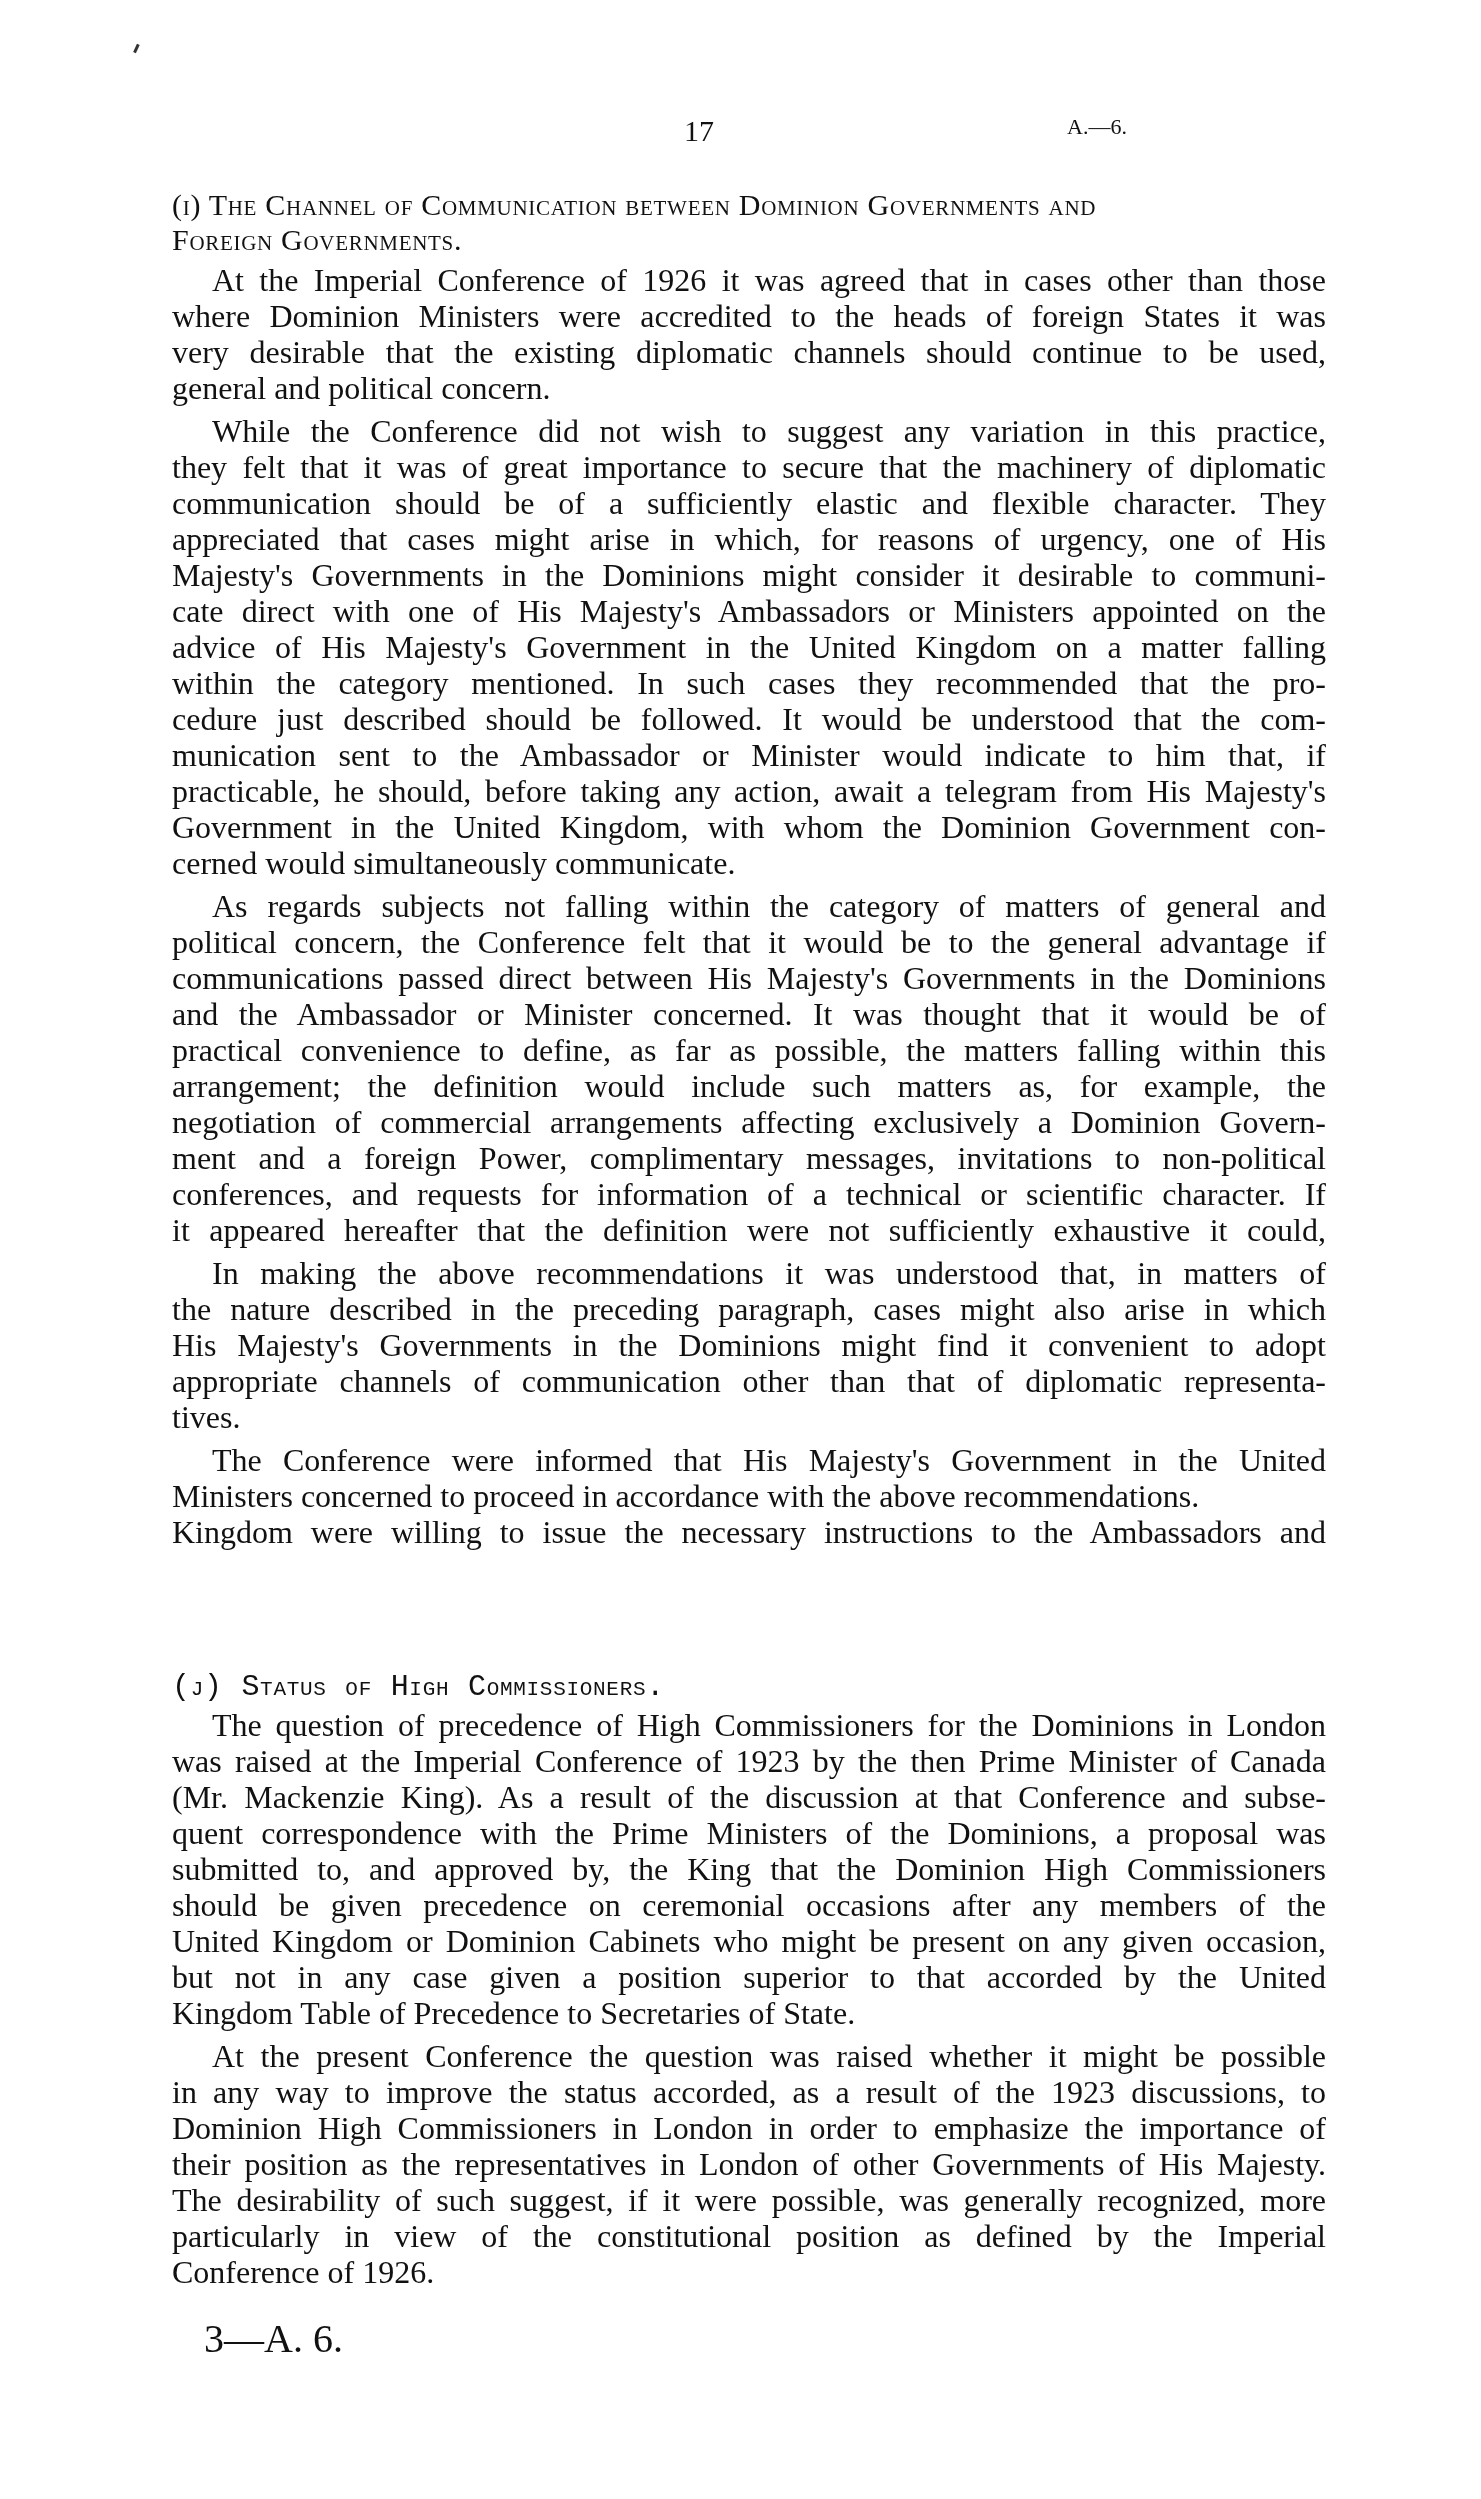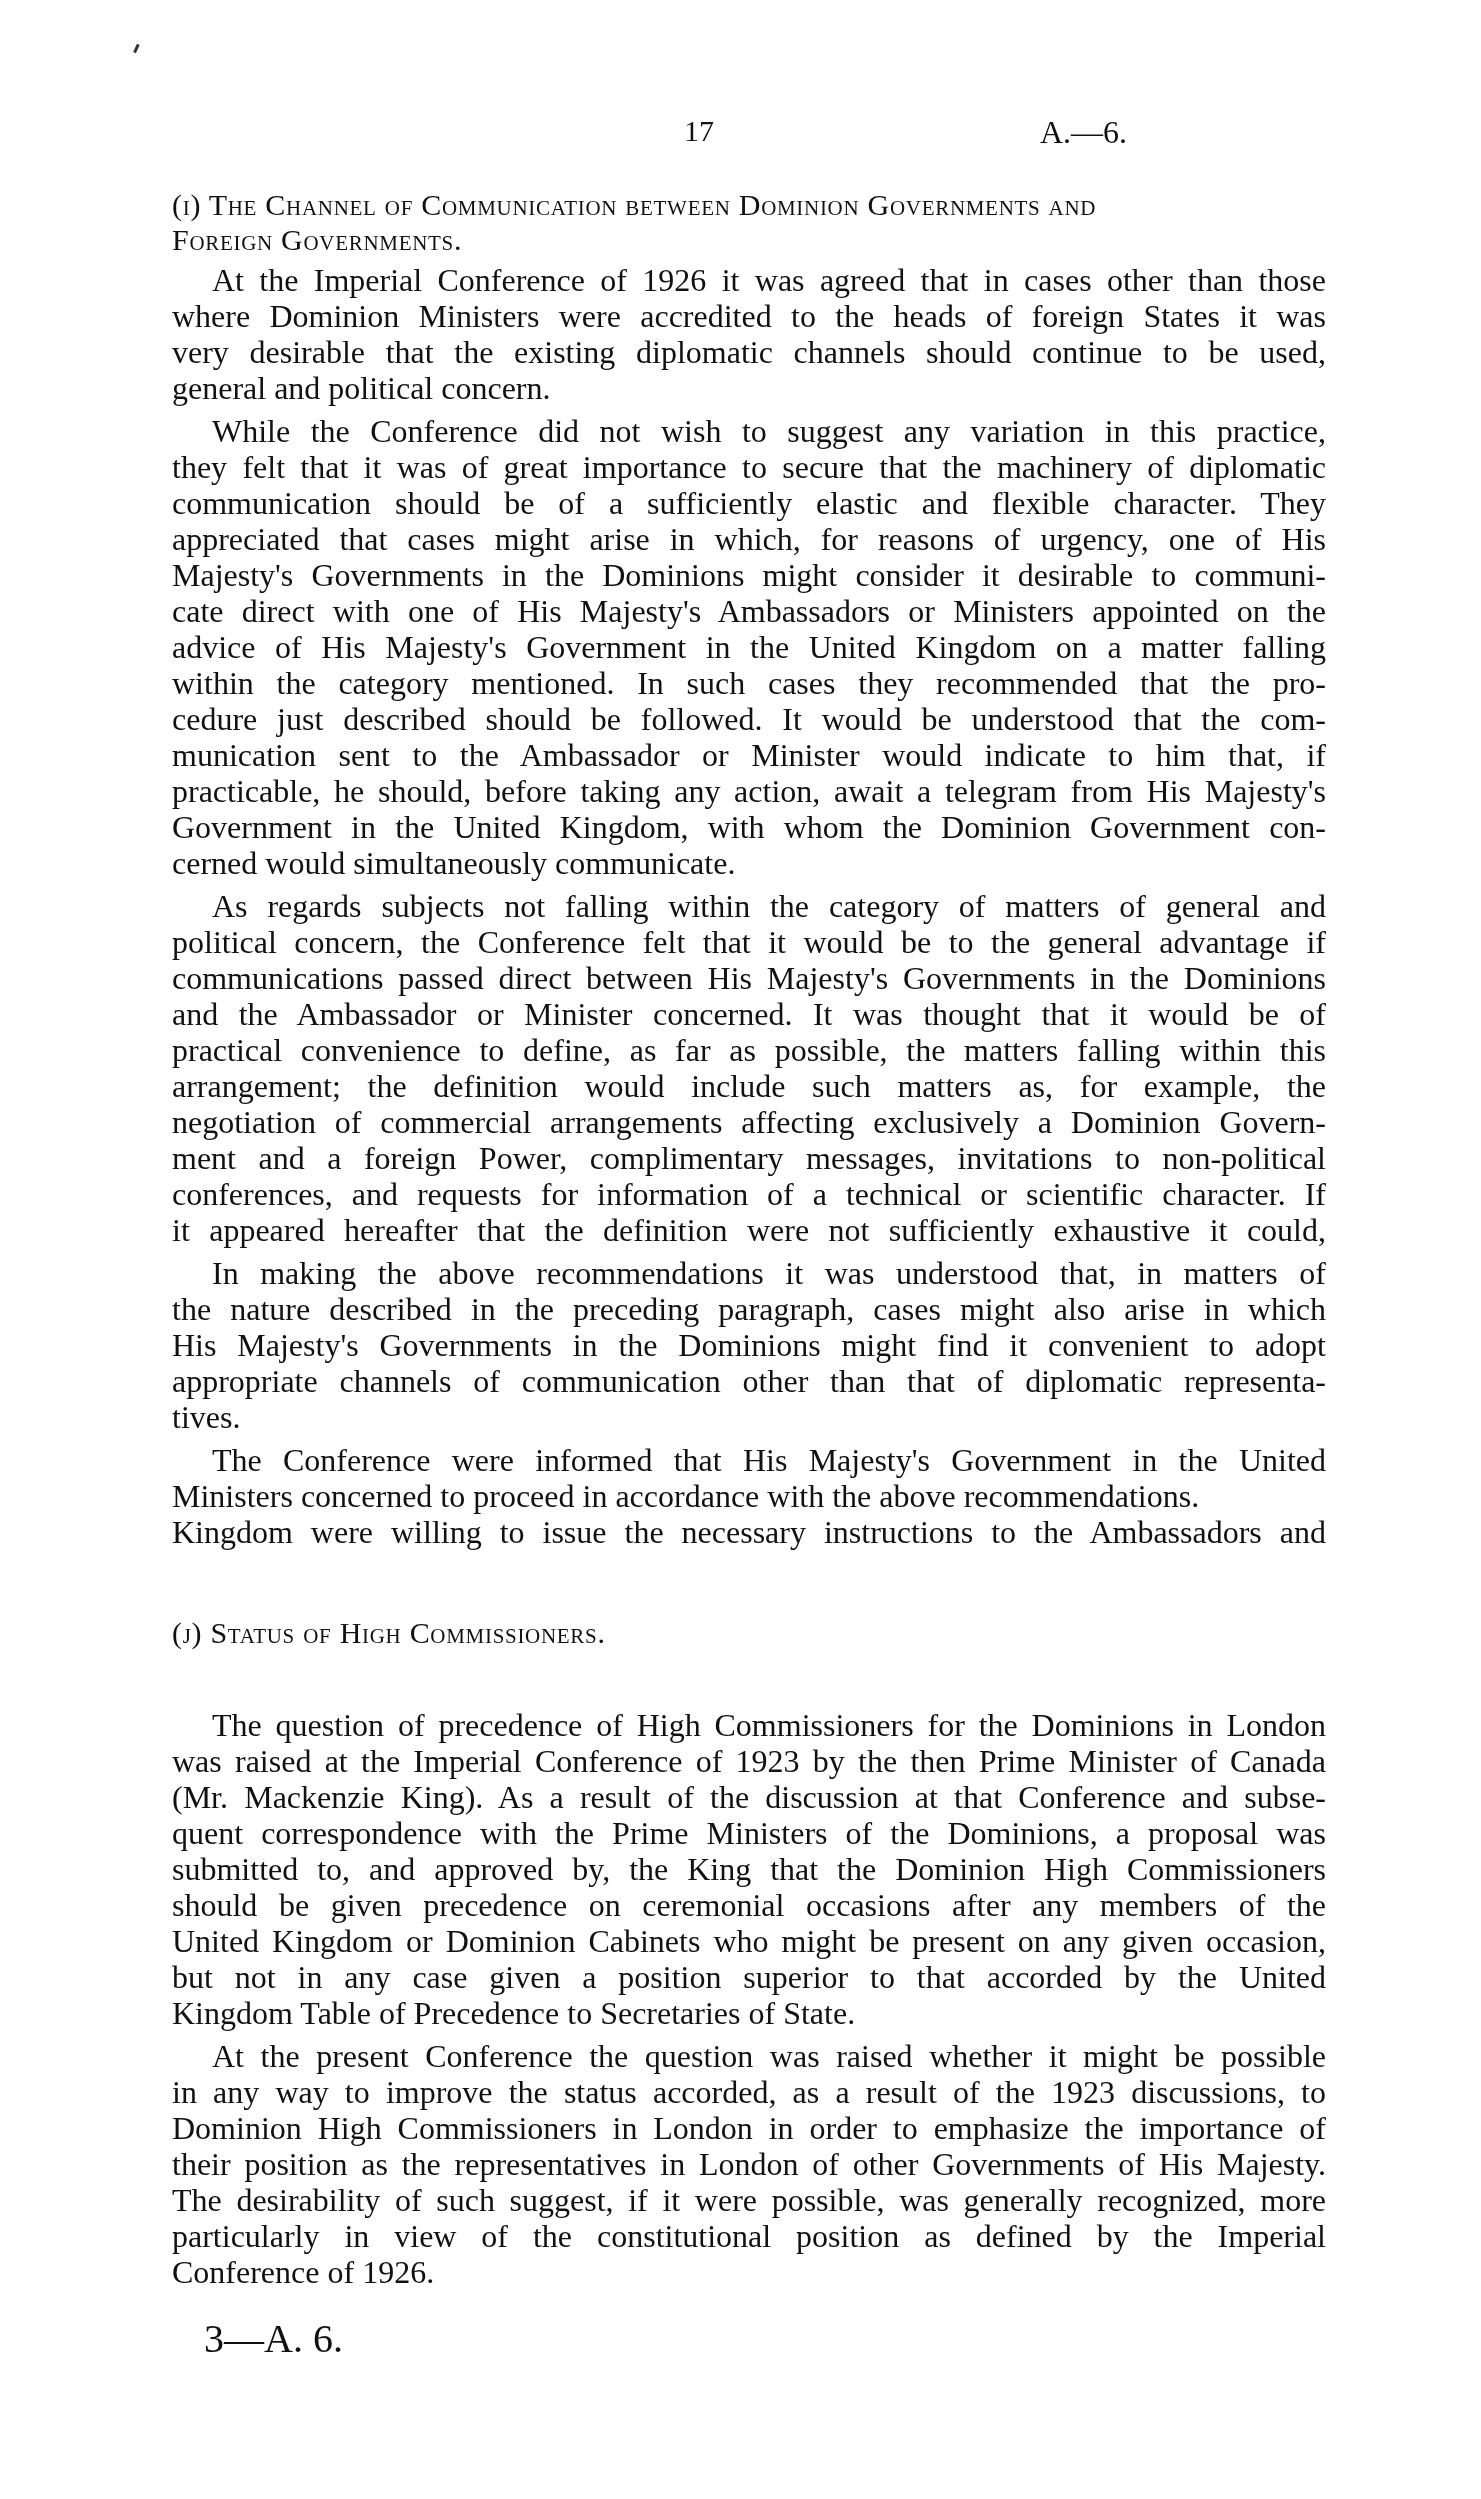--- a/index.html
+++ b/index.html
@@ -1,21 +1,21 @@
 <!DOCTYPE html>
 <html style="font-size:11.4px"><head>
 <meta charset="utf-8">
 <style>
   html, body { margin:0; padding:0; background:#ffffff; }
   body { width:1481px; height:2500px; position:relative; overflow:hidden;
          font-family:"DejaVu Serif","Liberation Serif",serif; color:#111; }
   .page { position:absolute; left:0; top:0; width:1279px; height:2500px; }
   .mark { position:absolute; left:135px; top:44px; width:2.9px; height:8.6px; background:#333; transform:rotate(25deg); }
   .pagenum { position:absolute; left:684px; top:114px; font-size:30px; font-family:"Liberation Serif",serif; }
-  .docref { position:absolute; right:152px; top:114px; font-size:32px; font-family:"Liberation Serif",serif; }
+  .docref { position:absolute; right:152px; top:114px; font-size:22px; font-family:"Liberation Serif",serif; }
   .heading { position:absolute; left:172px; width:1154px; text-align:left;
              font-family:"Liberation Serif",serif; font-size:30px; line-height:36px; font-variant:small-caps; letter-spacing:0.7px; }
   .body { position:absolute; left:172px; width:1154px; font-family:"Liberation Serif",serif; font-size:32px; line-height:36px; }
   .line { display:block; text-align:justify; text-align-last:justify; white-space:nowrap; height:36px; overflow:visible; }
   .line.last { text-align-last:left; }
   .line.indent { padding-left:40px; }
   .para { margin-bottom:7.1px; }
   .footer { position:absolute; left:204px; top:2307px; font-family:Liberation Serif, serif; font-size:40px;margin-top:8px; }
 </style>
 </head>
@@ -70,21 +70,21 @@
         <span class="line">appropriate channels of communication other than that of diplomatic representa-</span>
         <span class="line last">tives.</span>
       </div>
       <div class="para">
         <span class="line indent">The Conference were informed that His Majesty's Government in the United</span>
         <span class="line last">Ministers concerned to proceed in accordance with the above recommendations.</span>
         <span class="line">Kingdom were willing to issue the necessary instructions to the Ambassadors and</span>
       </div>
     </div>
 
-  <div class="heading" id="head-j" style="top:1615px;">(j) Status of High Commissioners.</div>
+  <div class="heading" id="head-j" style="top:1669px;font-family:Liberation Mono, monospace;">(j) Status of High Commissioners.</div>
 
   <div class="body" id="sec-j" style="top:1707px;">
       <div class="para">
         <span class="line indent">The question of precedence of High Commissioners for the Dominions in London</span>
         <span class="line">was raised at the Imperial Conference of 1923 by the then Prime Minister of Canada</span>
         <span class="line">(Mr. Mackenzie King). As a result of the discussion at that Conference and subse-</span>
         <span class="line">quent correspondence with the Prime Ministers of the Dominions, a proposal was</span>
         <span class="line">submitted to, and approved by, the King that the Dominion High Commissioners</span>
         <span class="line">should be given precedence on ceremonial occasions after any members of the</span>
         <span class="line">United Kingdom or Dominion Cabinets who might be present on any given occasion,</span>

